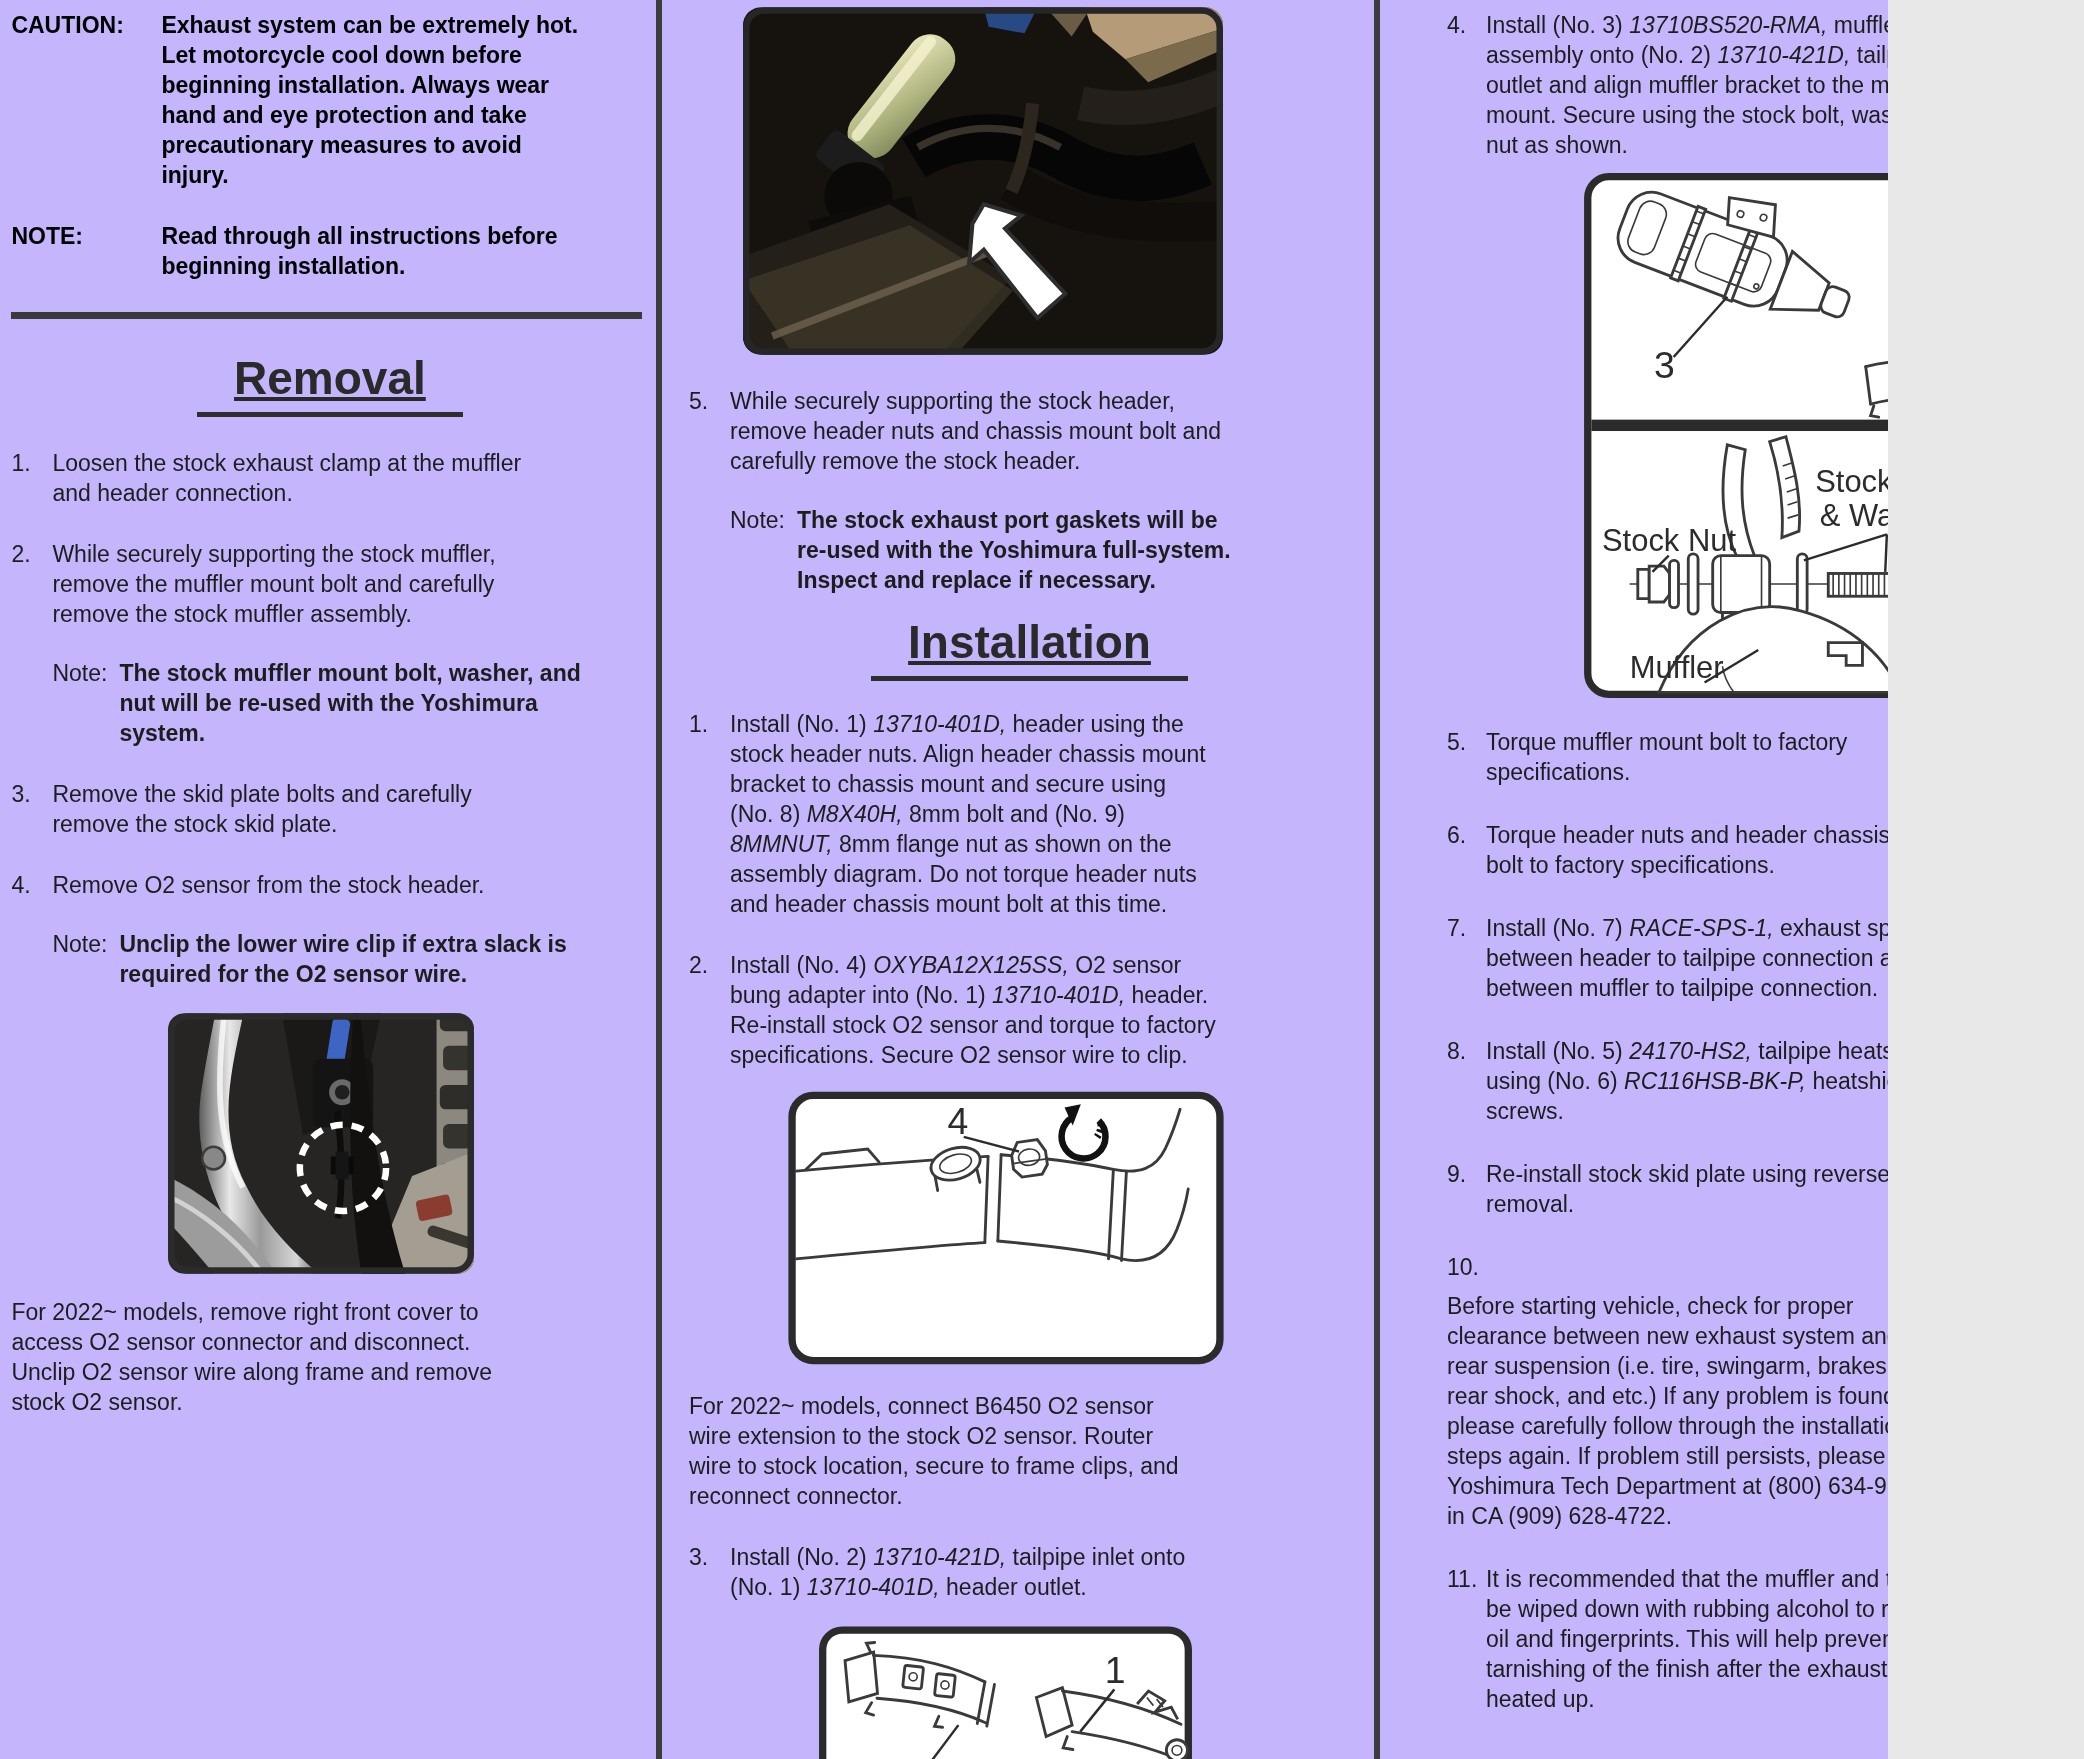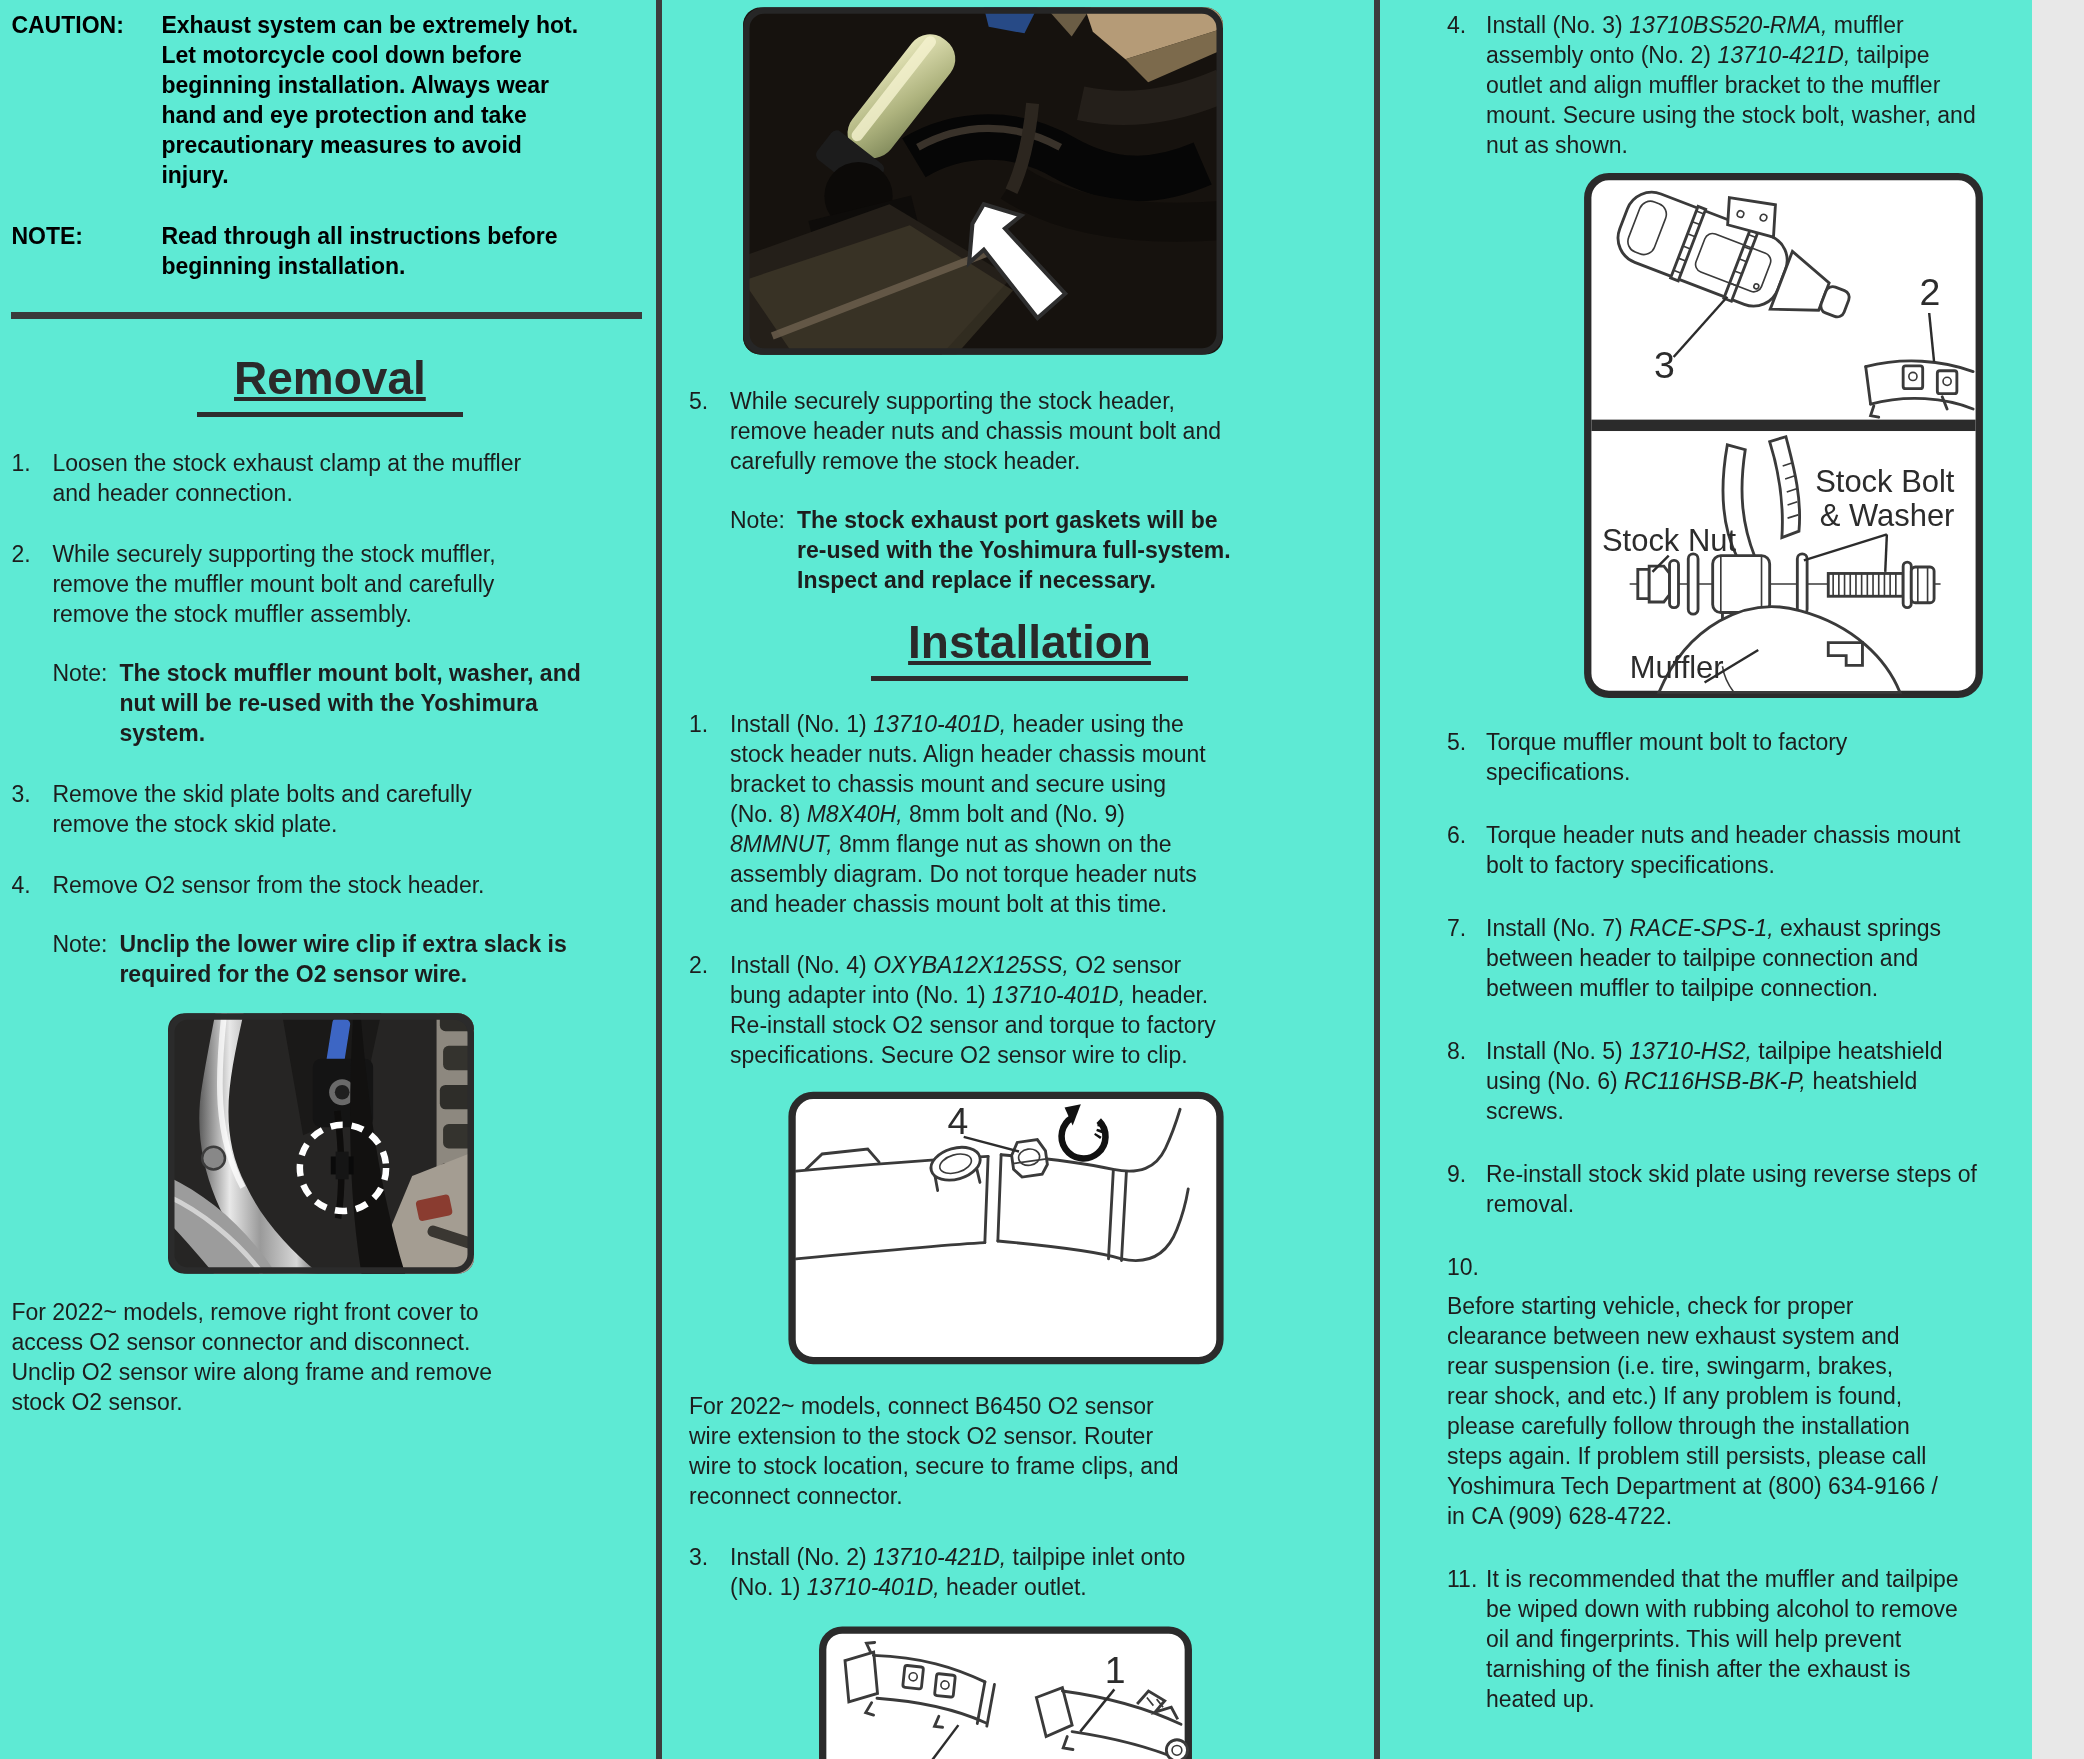--- a/index.html
+++ b/index.html
@@ -1,18 +1,18 @@
 <!DOCTYPE html>
 <html style="font-size:13px"><head>
 <meta charset="utf-8">
 <title>Yoshimura Exhaust Installation Instructions</title>
 <style>
   html,body{margin:0;padding:0;background:#e8e8e8;}
   .page{
-    position:relative; width:2032px; height:1760px; background:#5eead4;
+    position:relative; width:1888px; height:1760px; background:#c4b5fd;
     overflow:hidden; font-family:"Liberation Sans", sans-serif;
     color:#1d1d1d; font-size:23px; line-height:30px;
   }
   .col{position:absolute; top:0;}
   .col1{left:11.4px; width:637px; padding-top:9.8px;}
   .col2{left:689px; width:681px;}
   .col3{left:1447px; width:635px; padding-top:9.8px;}
   .vdivider{position:absolute; top:0; bottom:0; width:5.7px; background:#3d3d3d;}
   .d1{left:656px;} .d2{left:1374px;}
 
@@ -446,21 +446,21 @@
       <div class="step-num">7.</div>
       <div class="step-body">
           <p class="stext">Install (No. 7) <i>RACE-SPS-1,</i> exhaust springs
 between header to tailpipe connection and
 between muffler to tailpipe connection.</p>
         </div>
     </div>
     <div class="step" style="margin-top:33px;">
       <div class="step-num">8.</div>
       <div class="step-body">
-          <p class="stext">Install (No. 5) <i>13710-HS2,</i> tailpipe heatshield
+          <p class="stext">Install (No. 5) <i>24170-HS2,</i> tailpipe heatshield
 using (No. 6) <i>RC116HSB-BK-P,</i> heatshield
 screws.</p>
         </div>
     </div>
     <div class="step" style="margin-top:33px;">
       <div class="step-num">9.</div>
       <div class="step-body">
           <p class="stext">Re-install stock skid plate using reverse steps of
 removal.</p>
         </div>

